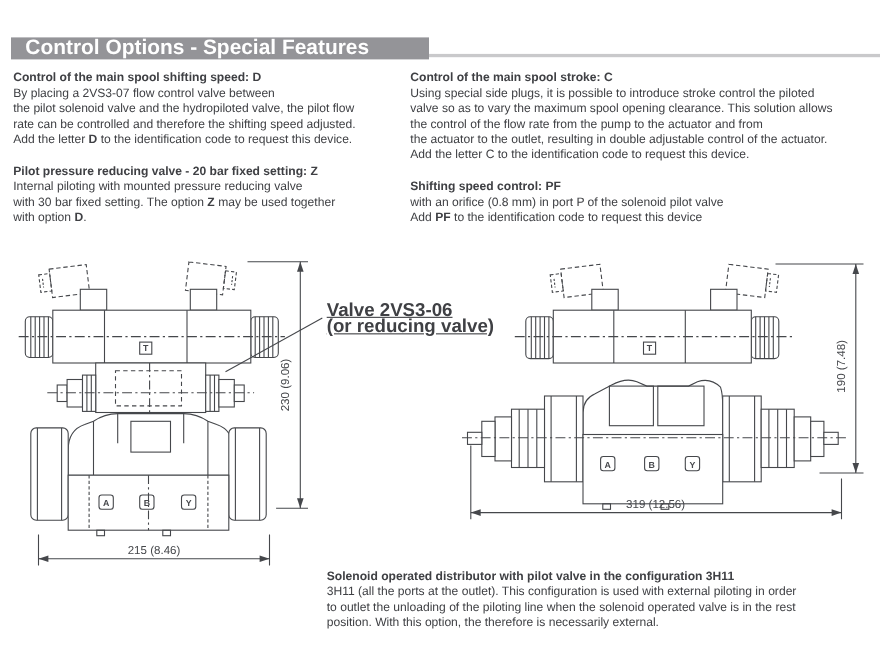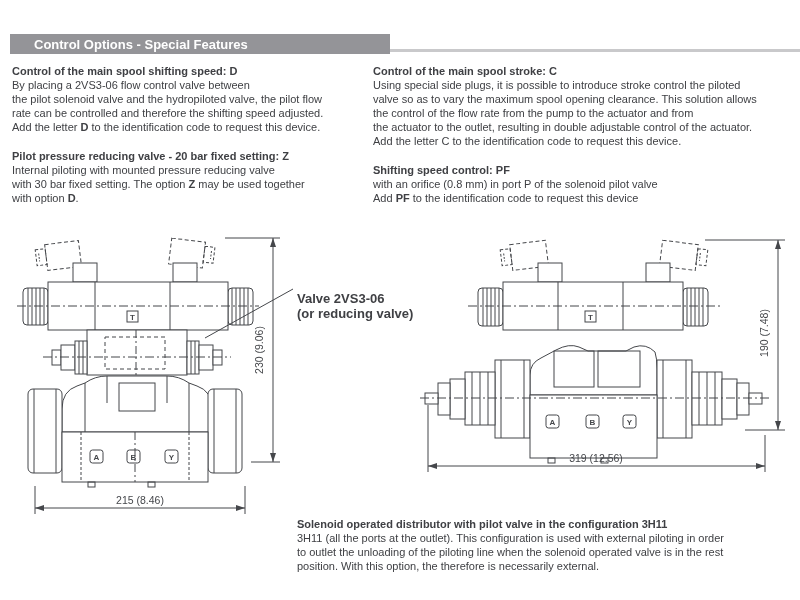--- a/index.html
+++ b/index.html
@@ -1,29 +1,29 @@
 <!DOCTYPE html>
 <html style="--header-bg: #949498; --header-text: #ffffff; --rule: #c9c9cb; --text: #3f4044; --line: #45474b;"><head>
 <meta charset="utf-8">
 <style>
   html,body{margin:0;padding:0;background:#fff;}
   .page{position:relative;width:800px;height:600px;background:#fff;overflow:hidden;
         font-family:"Liberation Sans",sans-serif;color:var(--text,#3f4044);}
   .header-bar{position:absolute;left:10px;top:34px;width:380px;height:20px;
         background:var(--header-bg,#949498);display:flex;align-items:center;}
-  .header-title{color:var(--header-text,#ffffff);font-weight:bold;font-size:13px;padding-left:24px;}
+  .header-title{color:var(--header-text,#ffffff);font-weight:bold;font-size:19px;padding-left:13px;}
   .header-rule{position:absolute;left:390px;top:49px;width:410px;height:3px;background:var(--rule,#c9c9cb);}
   .textcol{position:absolute;font-size:11px;line-height:14px;}
   .textcol .para{margin-bottom:15px;}
   .para-heading{font-weight:bold;}
   .para-body div{white-space:nowrap;}
   .col-left{left:12px;top:64px;width:362px;}
   .col-right{left:373px;top:64px;width:427px;}
   .bottom-block{left:297px;top:483px;width:500px;margin-top:34px;}
-  .callout{position:absolute;left:297px;top:291px;font-size:13px;line-height:15px;font-weight:bold;}
+  .callout{position:absolute;left:297px;top:274px;font-size:17px;line-height:15px;font-weight:bold;text-decoration:underline;}
   .callout div{white-space:nowrap;}
   svg.draw{position:absolute;}
   .ln{stroke:var(--line,#45474b);fill:none;stroke-width:1;}
   .lnw{stroke:var(--line,#45474b);fill:#ffffff;stroke-width:1;}
   .lnf{fill:var(--line,#45474b);stroke:none;}
   .dimtxt{font-family:"Liberation Sans",sans-serif;font-size:10.5px;fill:var(--line,#45474b);}
   .badge-txt{font-family:"Liberation Sans",sans-serif;font-size:8px;font-weight:bold;fill:var(--line,#45474b);}
 </style>
 </head>
 <body>
@@ -32,21 +32,21 @@
 
   <div class="header-bar">
     <span class="header-title">Control Options - Special Features</span>
   </div>
   <div class="header-rule"></div>
 
   <div class="textcol col-left">
     <div class="para">
       <div class="para-heading">Control of the main spool shifting speed: D</div>
       <div class="para-body">
-          <div>By placing a 2VS3-06 flow control valve between</div>
+          <div>By placing a 2VS3-07 flow control valve between</div>
           <div>the pilot solenoid valve and the hydropiloted valve, the pilot flow</div>
           <div>rate can be controlled and therefore the shifting speed adjusted.</div>
           <div>Add the letter <b>D</b> to the identification code to request this device.</div>
         </div>
     </div>
     <div class="para">
       <div class="para-heading">Pilot pressure reducing valve - 20 bar fixed setting: Z</div>
       <div class="para-body">
           <div>Internal piloting with mounted pressure reducing valve</div>
           <div>with 30 bar fixed setting. The option <b>Z</b> may be used together</div>

